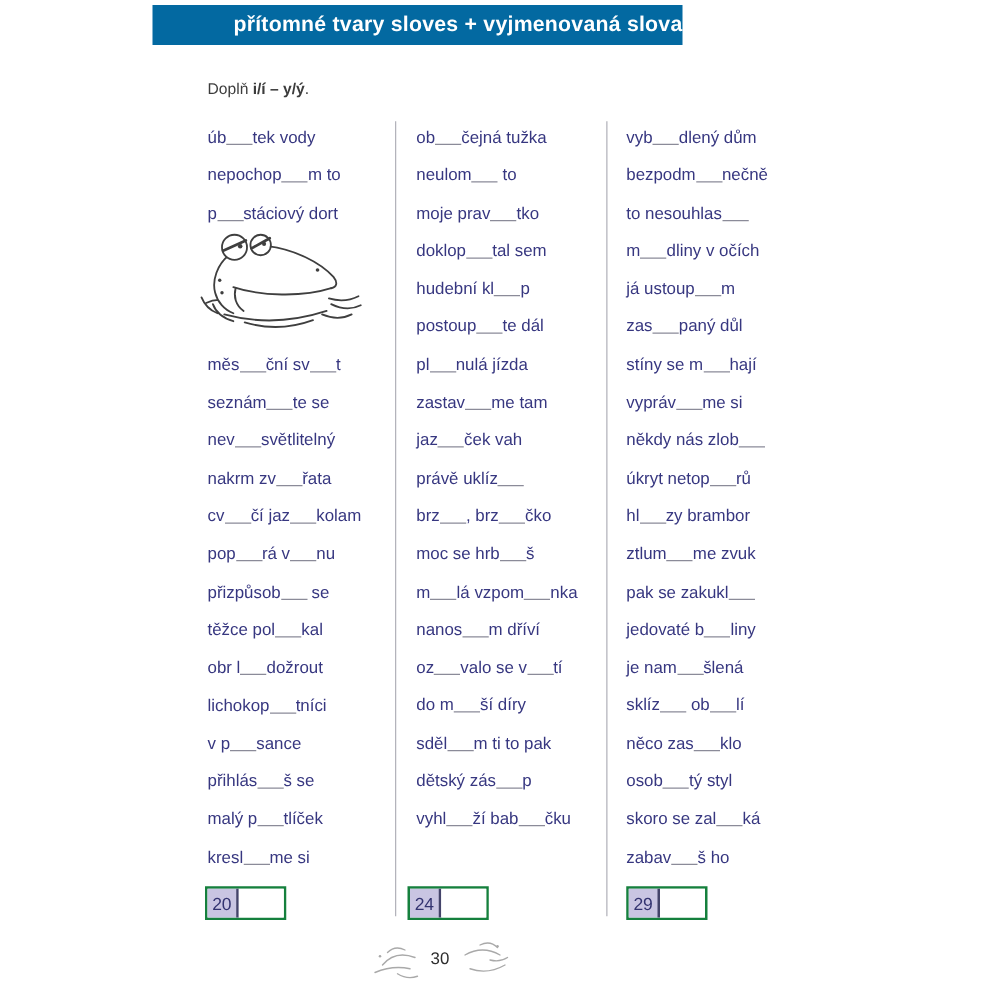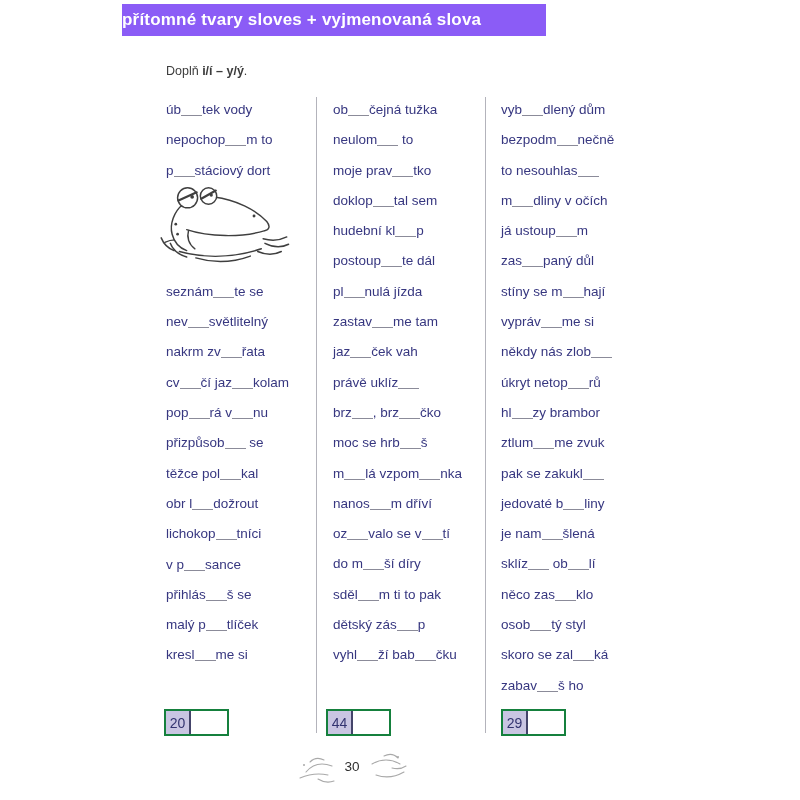--- a/index.html
+++ b/index.html
@@ -2,21 +2,21 @@
 <html><head>
 <meta charset="utf-8">
 <style>
   html,body{margin:0;padding:0;}
   body{
     width:800px;height:800px;background:#ffffff;position:relative;
     font-family:"Liberation Sans", sans-serif;overflow:hidden;
   }
   .banner{
     position:absolute;left:122px;top:4px;width:424px;height:32px;
-    background:#8b5cf6;color:#ffffff;display:flex;align-items:center;justify-content:flex-start;
+    background:#0369a1;color:#ffffff;display:flex;align-items:center;justify-content:flex-end;
     font-weight:bold;font-size:17px;letter-spacing:0.2px;
   }
   .instruction{
     position:absolute;left:166px;top:64px;font-size:12.5px;color:#3c3c3c;text-align:center;
   }
   .instruction b{font-weight:bold;}
   .columns{position:absolute;left:0;top:95px;width:800px;}
   .col{position:absolute;top:0;white-space:nowrap;}
   .col-1{left:166px;}
   .col-2{left:333px;}
@@ -96,20 +96,21 @@
       <circle cx="24" cy="53" r="1.5" fill="#3f3f3f" stroke="none"></circle>
       <path d="M26,72 Q70,84 116,69"></path>
       <path d="M16,63 Q20,74 34,78"></path>
       <path d="M6,57 Q10,67 20,71"></path>
       <path d="M44,79 Q74,88 104,77"></path>
       <path d="M120,63 Q134,70 146,64"></path>
       <path d="M112,72 Q126,78 138,72"></path>
     </g>
   </svg>
 </div>
+        <div class="row">měs<span class="blank"></span>ční sv<span class="blank"></span>t</div>
         <div class="row">seznám<span class="blank"></span>te se</div>
         <div class="row">nev<span class="blank"></span>světlitelný</div>
         <div class="row">nakrm zv<span class="blank"></span>řata</div>
         <div class="row">cv<span class="blank"></span>čí jaz<span class="blank"></span>kolam</div>
         <div class="row">pop<span class="blank"></span>rá v<span class="blank"></span>nu</div>
         <div class="row">přizpůsob<span class="blank"></span> se</div>
         <div class="row">těžce pol<span class="blank"></span>kal</div>
         <div class="row">obr l<span class="blank"></span>dožrout</div>
         <div class="row">lichokop<span class="blank"></span>tníci</div>
         <div class="row">v p<span class="blank"></span>sance</div>
@@ -163,21 +164,21 @@
     </div>
 
   <div class="divider divider-1"></div>
   <div class="divider divider-2"></div>
 
   <div class="scorebox sb-1">
     <div class="num">20</div>
     <div class="fill"></div>
   </div>
   <div class="scorebox sb-2">
-    <div class="num">44</div>
+    <div class="num">24</div>
     <div class="fill"></div>
   </div>
   <div class="scorebox sb-3">
     <div class="num">29</div>
     <div class="fill"></div>
   </div>
 
   <div class="footer">
     <span class="wrap">
       <svg viewBox="0 0 120 40" width="120" height="40">

